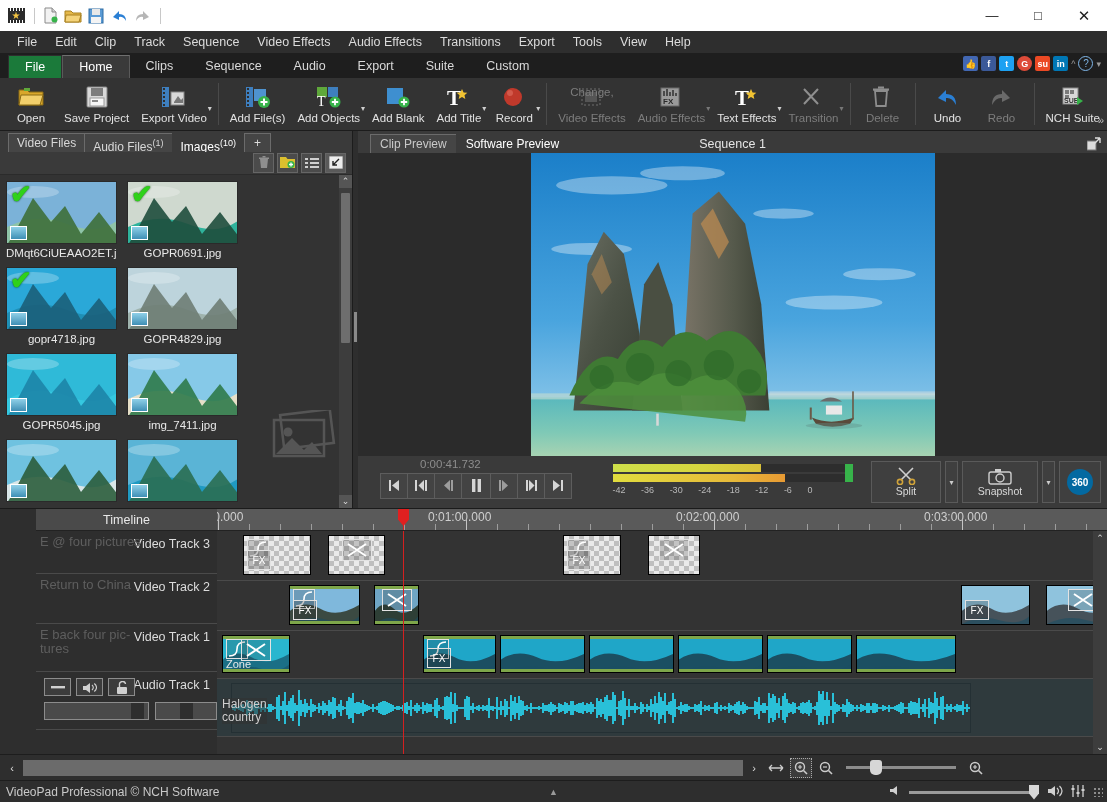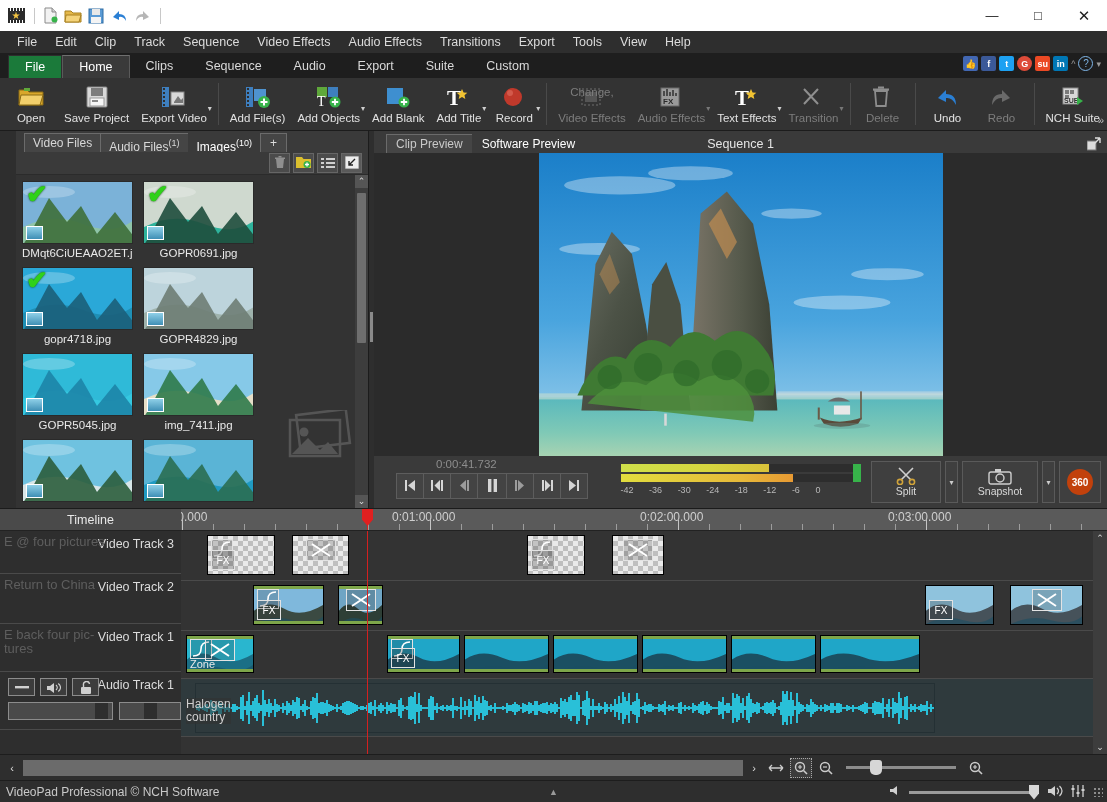--- a/index.html
+++ b/index.html
@@ -56,21 +56,21 @@
   .ribbtn { display:flex; flex-direction:column; align-items:center; justify-content:center;
       min-width:54px; padding:1px 6px; height:50px; position:relative; }
   .ribbtn .lbl { font-size:11.5px; color:#e2e2e2; margin-top:2px; white-space:nowrap; line-height:12px; text-align:center;}
   .ribbtn.dim .lbl { color:#7d7d7d; }
   .ribico { width:26px; height:25px; position:relative; display:flex; align-items:center; justify-content:center; }
   .ribcaret { position:absolute; right:1px; bottom:16px; font-size:8px; color:#cfcfcf; }
   .ribbtn.dim .ribcaret{color:#777;}
   .ribexp { position:absolute; right:3px; bottom:4px; font-size:11px; color:#bbb; }
 
   
-  .main { flex:1 1 auto; display:flex; min-height:0;margin-left:16px; }
+  .main { flex:1 1 auto; display:flex; min-height:0; }
 
   
   .bin { width:353px; background:#3a3a3a; display:flex; flex-direction:column; border-right:1px solid #1c1c1c; }
   .bintabs { height:22px; display:flex; align-items:flex-end; background:#3a3a3a; padding-left:8px; }
   .bintab { height:19px; line-height:18px; padding:0 8px; font-size:12px; color:#d8d8d8;
       border:1px solid #6b6b6b; border-bottom:none; background:#454545; margin-right:-1px; white-space:nowrap;}
   .bintab.active { background:#3a3a3a; border-color:#3a3a3a; color:#fff; }
   .bintab sup{font-size:9px;}
   .bintab.plus{padding:0 9px; color:#ddd;}
   .bintools { height:24px; background:#3a3a3a; display:flex; align-items:center; justify-content:flex-end;
@@ -116,25 +116,25 @@
   .mrow{height:8px;margin-bottom:2px;background:#2d2d2d;position:relative;}
   .mfill{height:8px;}
   .mscale{display:flex;justify-content:space-between;font-size:9px;color:#b9b9b9;padding-top:1px;width:200px;}
   .mpeak{position:absolute;right:0;top:0;width:8px;height:18px;background:#37b34a;}
   .rgrp { margin-left:auto; display:flex; align-items:center; gap:4px; }
   .rbtn { width:70px;height:42px; background:#3f3f3f;border:1px solid #5a5a5a;display:flex;flex-direction:column;
       align-items:center;justify-content:center;color:#d9d9d9;font-size:10.5px;}
   .rbtn.wide{width:76px;}
   .rbtn.round{width:42px;}
   .rcaret{width:13px;height:42px;background:#3f3f3f;border:1px solid #5a5a5a;display:flex;align-items:center;justify-content:center;font-size:8px;color:#ccc;}
-  .ic360{width:26px;height:26px;border-radius:50%;background:#c2410c;color:#fff;font-size:10px;font-weight:bold;
+  .ic360{width:26px;height:26px;border-radius:50%;background:#0369a1;color:#fff;font-size:10px;font-weight:bold;
       display:flex;align-items:center;justify-content:center;}
 
   
-  .tl { height:246px; flex:0 0 246px; background:#2e2e2e; display:flex; flex-direction:column; border-top:1px solid #1b1b1b;}
+  .tl { height:246px; flex:0 0 246px; background:#2e2e2e; display:flex; flex-direction:column; border-top:1px solid #1b1b1b;padding-left:36px;}
   .tlhead { height:22px; display:flex; background:#555; position:relative; border-bottom:1px solid #222;}
   .tlhead .word { width:181px; text-align:center; line-height:22px; font-size:12.5px; color:#e8e8e8; background:#4a4a4a;}
   .ruler { flex:1 1 auto; position:relative; background:#5a5a5a; overflow:hidden; }
   .rlbl { position:absolute; top:1px; font-size:12px; color:#cfcfcf; white-space:nowrap; }
   .rtick { position:absolute; bottom:0; width:1px; height:6px; background:#9d9d9d; }
   .rtick.maj { height:10px; background:#c5c5c5; }
   .playhead { position:absolute; top:0; width:1px; background:#d42020; z-index:7; }
   .phandle { position:absolute; top:0; left:-5px; width:11px; height:17px; background:#e02020;
       clip-path:polygon(0 0,100% 0,100% 62%,50% 100%,0 62%); }
   .tlrows { flex:1 1 auto; display:flex; min-height:0; }

